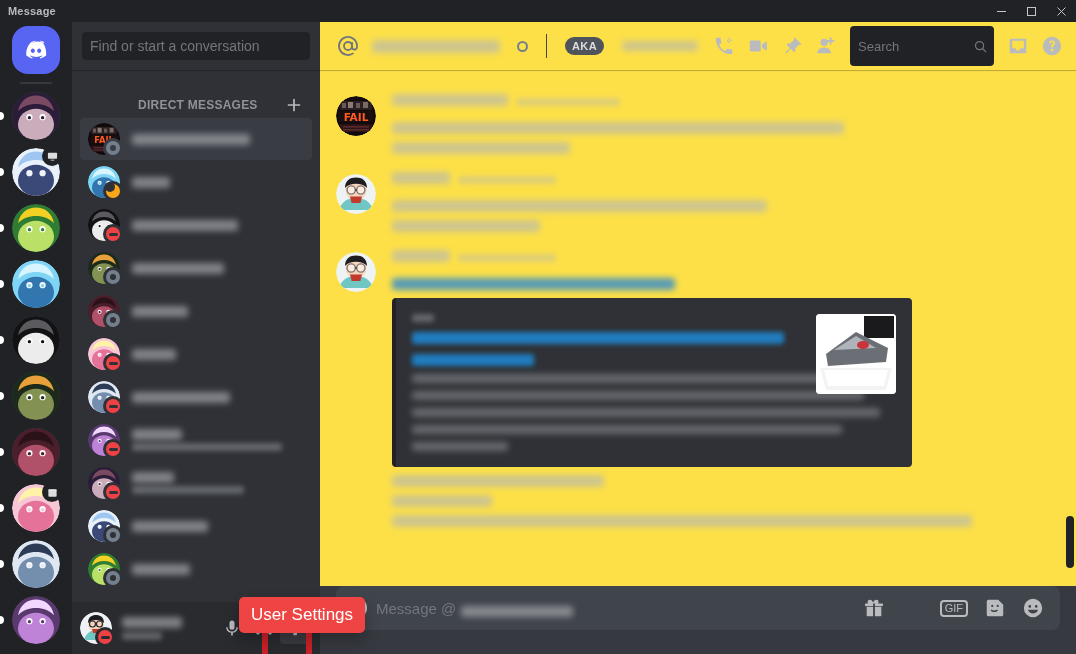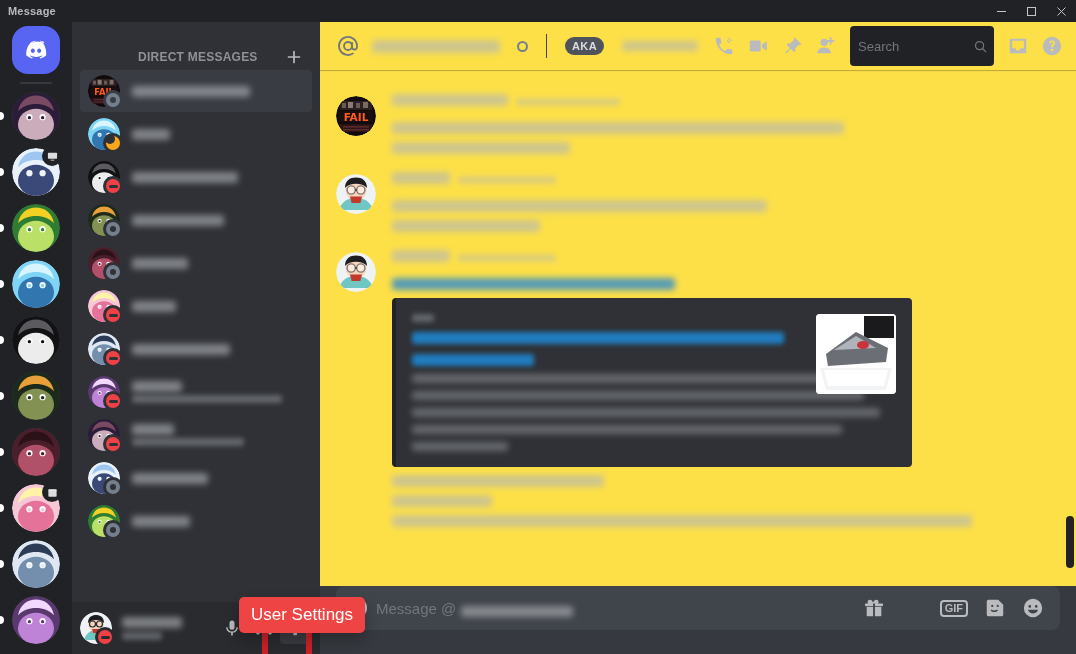--- a/index.html
+++ b/index.html
@@ -232,21 +232,21 @@
     display: flex; align-items: center; justify-content: center; color: #40444b;
   }
   .composer-input {
     flex: 1; display: flex; align-items: flex-end; gap: 2px;
     font-size: 15px; color: #72767d; min-width: 0;
   }
   .composer-blur { width: 112px; height: 11px; margin-left: 3px; }
   .composer-icons { display: flex; align-items: center; gap: 16px; color: #b9bbbe; }
   .gif-badge {
     border: 2px solid #b9bbbe; border-radius: 4px; color: #b9bbbe;
-    font-size: 11px; font-weight: bold; padding: 1px 3px; line-height: 11px; margin-left: 39px;
+    font-size: 11px; font-weight: normal; padding: 1px 3px; line-height: 11px; margin-left: 39px;
   }
 
   svg { display: block; }
 </style>
 </head>
 <body>
 
 <div class="titlebar">
   <span class="titlebar-title">Message</span>
   <div class="win-controls">
@@ -427,20 +427,25 @@
     <circle cx="25.5" cy="21" r="2.6" fill="#fff" opacity=".95"></circle>
     <circle cx="14.5" cy="21.4" r="1.4" fill="#5a3a6e"></circle>
     <circle cx="25.5" cy="21.4" r="1.4" fill="#5a3a6e"></circle>
   </svg>
           </div>
         </div>
       </div>
   </nav>
 
   <aside class="sidebar">
+    <div class="dm-search-wrap">
+      <div class="dm-search">
+        <span>Find or start a conversation</span>
+      </div>
+    </div>
 
     <div class="dm-list">
       <div class="dm-head">
         <span class="dm-head-label">DIRECT MESSAGES</span>
         <span class="dm-plus">
           <svg width="16" height="16" viewBox="0 0 16 16">
               <path d="M8 2.5v11M2.5 8h11" stroke="currentColor" stroke-width="1.7" stroke-linecap="round"></path>
             </svg>
         </span>
       </div>

